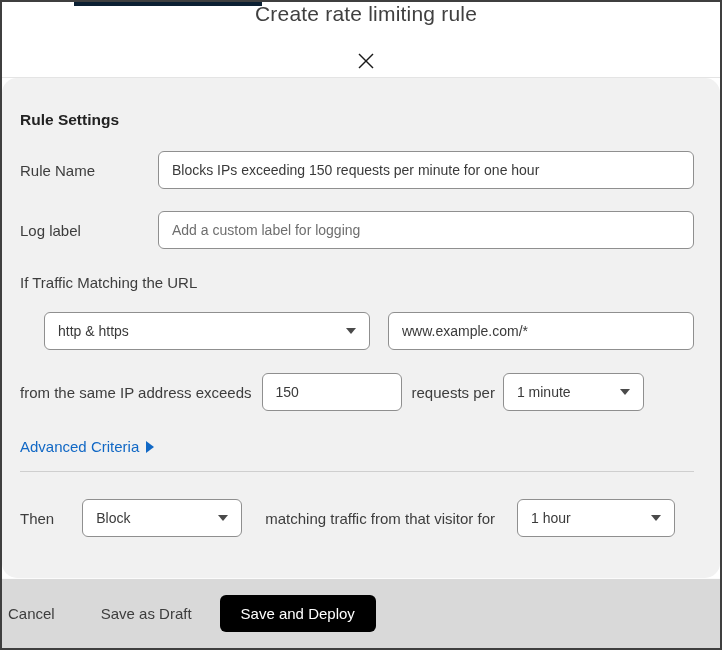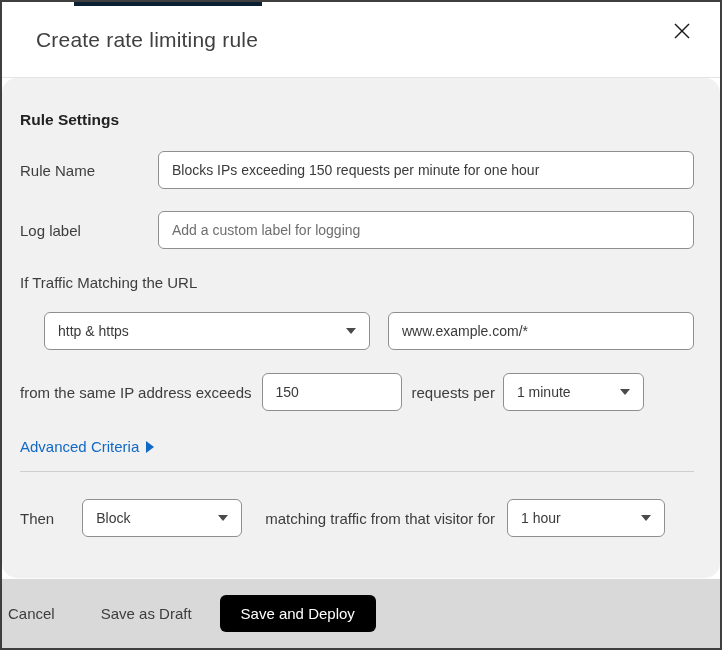--- a/index.html
+++ b/index.html
@@ -21,20 +21,21 @@
     width: 188px; height: 4px;
     background: #0c2033;
   }
   
   .header {
     height: 76px;
     background: #ffffff;
     border-bottom: 1px solid #e4e4e4;
     display: flex; align-items: center;
     padding: 0 24px 0 34px;
+    flex-direction: column;
   }
   .title {
     font-size: 21px;
     color: #404040;
     letter-spacing: 0.2px;
     flex: 1;
   }
   .close-btn {
     width: 28px; height: 28px;
     display: flex; align-items: center; justify-content: center;
@@ -109,21 +110,21 @@
     width: 0; height: 0;
     border-top: 6px solid transparent;
     border-bottom: 6px solid transparent;
     border-left: 8px solid #1168c5;
     margin-left: 7px;
   }
   .divider { margin-top: 16px; border: none; border-top: 1px solid #cfcfcf; height: 0; }
   .then-row { margin-top: 27px; gap: 12px; }
   .then-label { font-size: 15px; margin-right: 16px; }
   .action-select { width: 160px; margin-right: 11px; }
-  .then-mid { }
+  .then-mid { margin-right: 10px; }
   .duration-select { width: 158px; }
   
   .footer {
     height: 70px;
     background: #d9d9d9;
     border-top: 1px solid #fbfbfb;
     display: flex; align-items: center; justify-content: flex-start;
     padding-right: 38px;
   }
   .text-btn {

